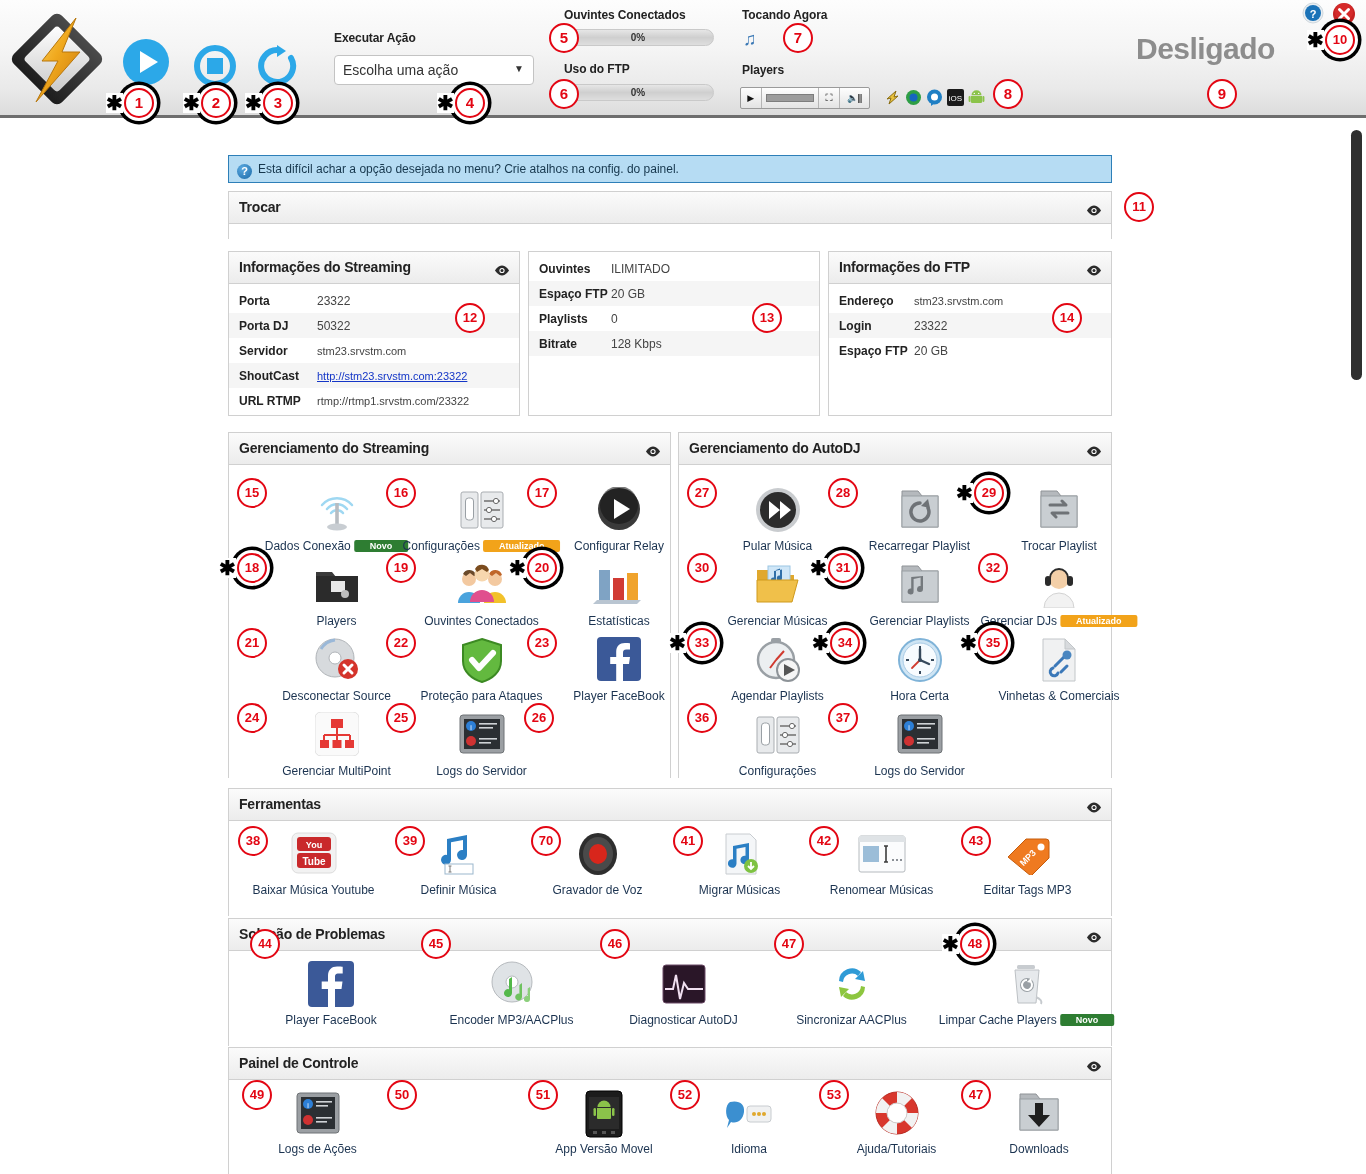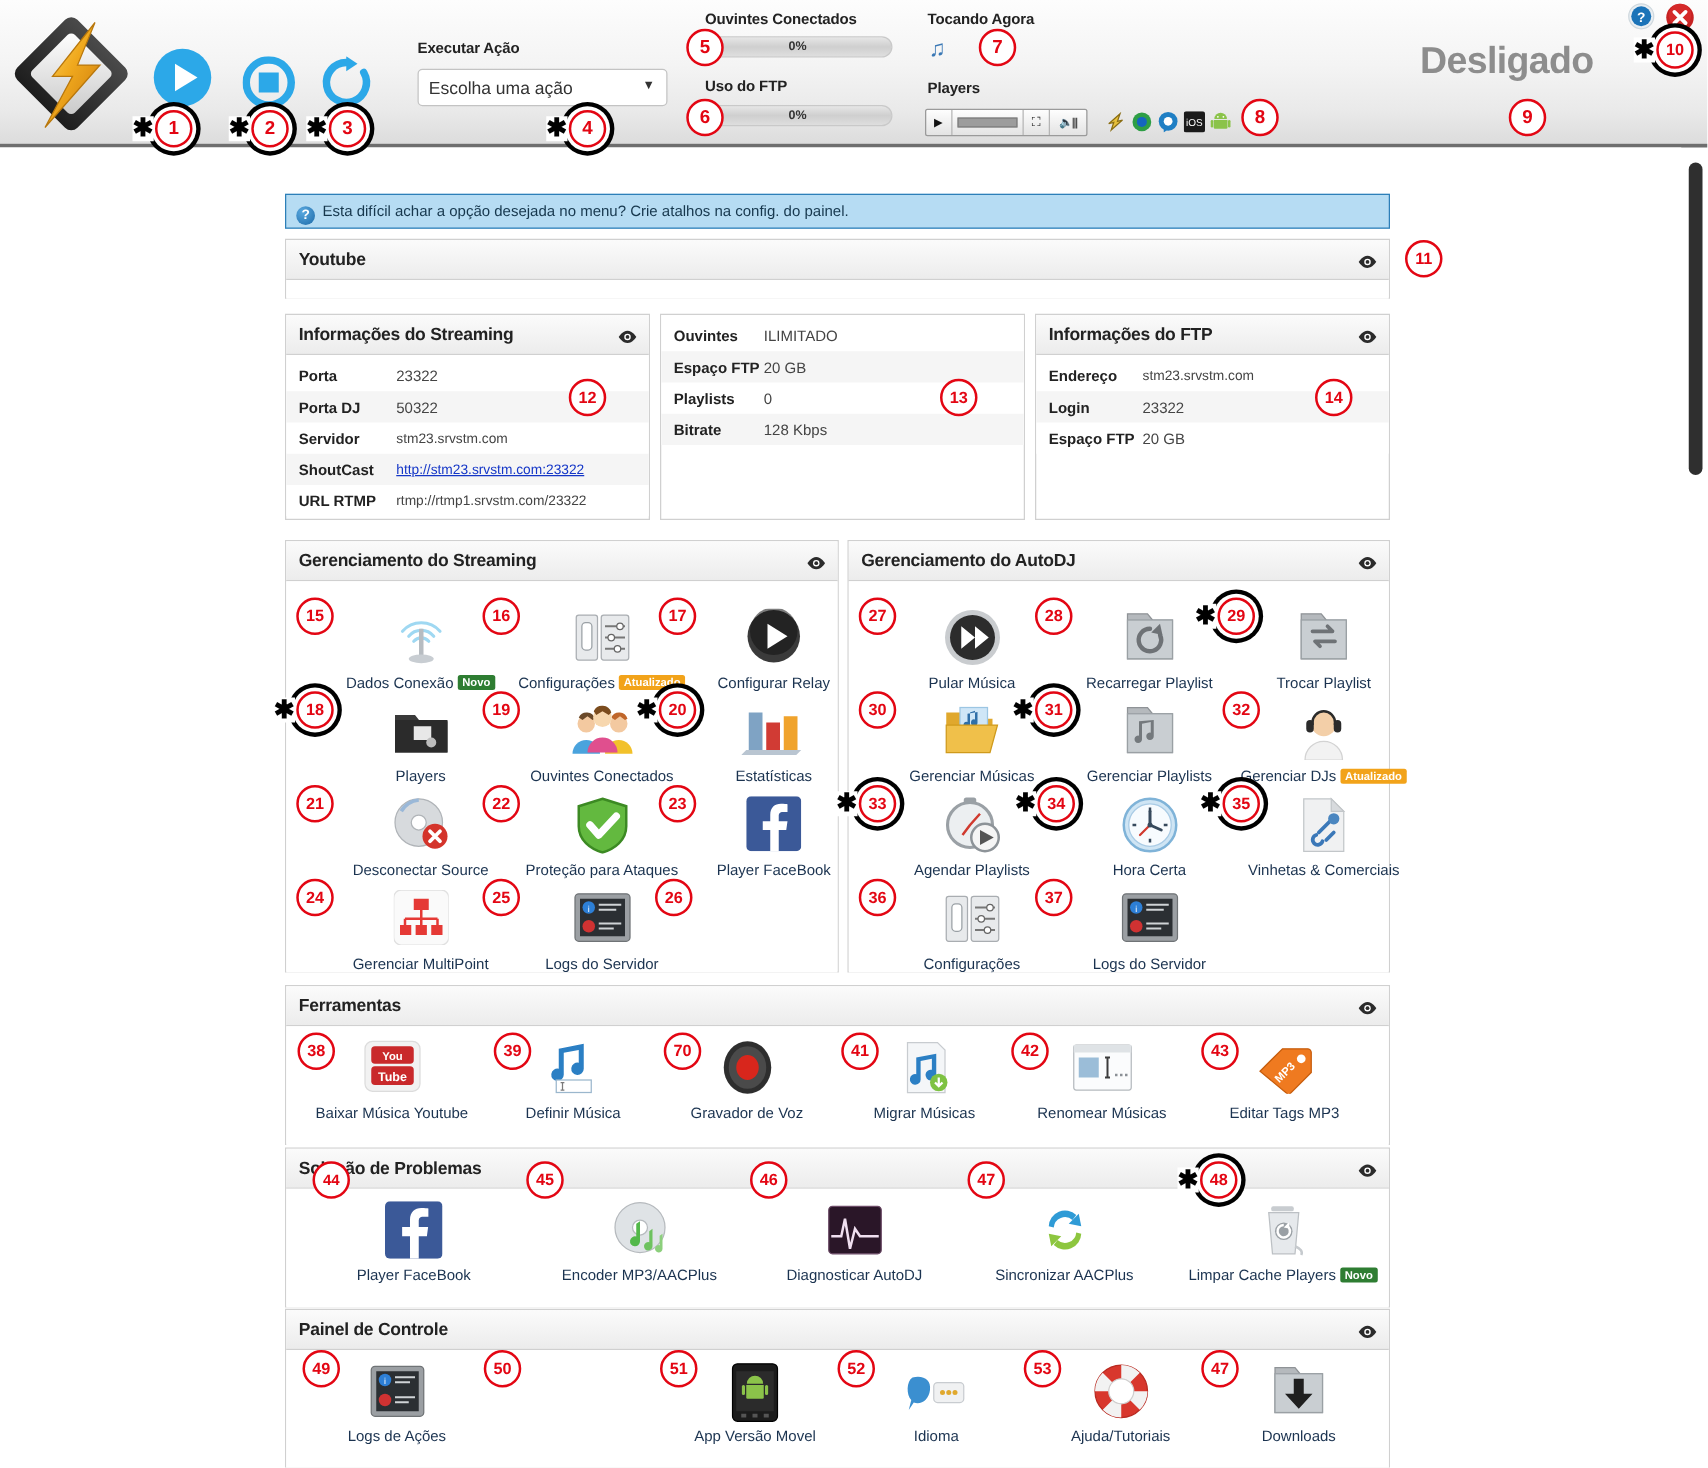--- a/index.html
+++ b/index.html
@@ -125,21 +125,21 @@
   .grid{position:relative;}
   .gitem{position:absolute;text-align:center;}
   .gitem .glabel{
     font-size:12px;color:#1b3350;white-space:nowrap;
     position:absolute;left:50%;transform:translateX(-50%);
   }
   .gicon{position:absolute;left:50%;transform:translateX(-50%);}
 
   .badge{
     display:inline-block;font-size:9px;font-weight:bold;color:#fff;
-    padding:1px 4px;border-radius:2px;vertical-align:1px;margin-left:3px;
+    padding:1px 16px;border-radius:2px;vertical-align:1px;margin-left:3px;
   }
   .badge.novo{background:#2e7d32;}
   .badge.atu{background:#f2a31a;}
 
   
   .callout{
     position:absolute;width:30px;height:30px;border-radius:50%;
     border:2.5px solid #e30613;background:#fff;
     color:#e30613;font-size:15px;font-weight:bold;
     text-align:center;line-height:26px;
@@ -286,21 +286,21 @@
 <div id="scrollbar"></div>
 
 <div id="content">
 
   <div id="tip-bar">
     <span class="q">?</span><span>Esta difícil achar a opção desejada no menu? Crie atalhos na config. do painel.</span>
   </div>
 
   <div class="panel" style="left:228px;top:73px;width:884px;height:48px;">
     <div class="panel-hd">
-      <div class="t">Youtube</div>
+      <div class="t">Trocar</div>
       <div class="eye">
         <svg width="16" height="11" viewBox="0 0 16 11">
             <path d="M8 0.6C4 .6 1 5.5 1 5.5s3 4.9 7 4.9 7-4.9 7-4.9S12 .6 8 .6z" fill="#2b2b2b"></path>
             <circle cx="8" cy="5.5" r="2.6" fill="#fff"></circle>
             <circle cx="8" cy="5.5" r="1.5" fill="#2b2b2b"></circle>
           </svg>
       </div>
     </div>
     <div class="panel-bd" style="height:15px;"></div>
   </div>

